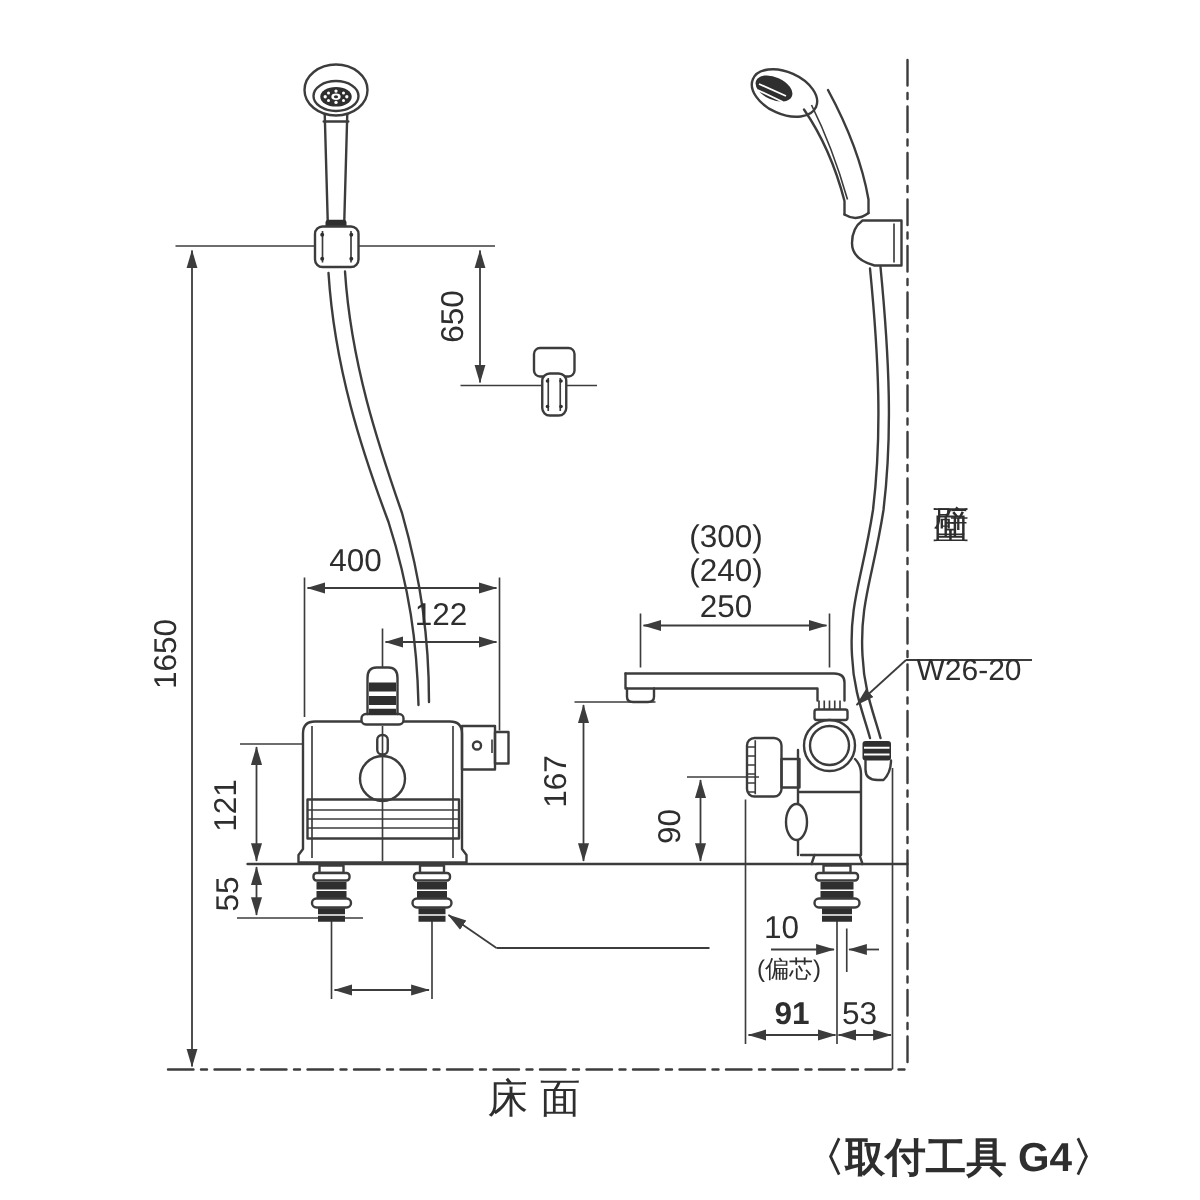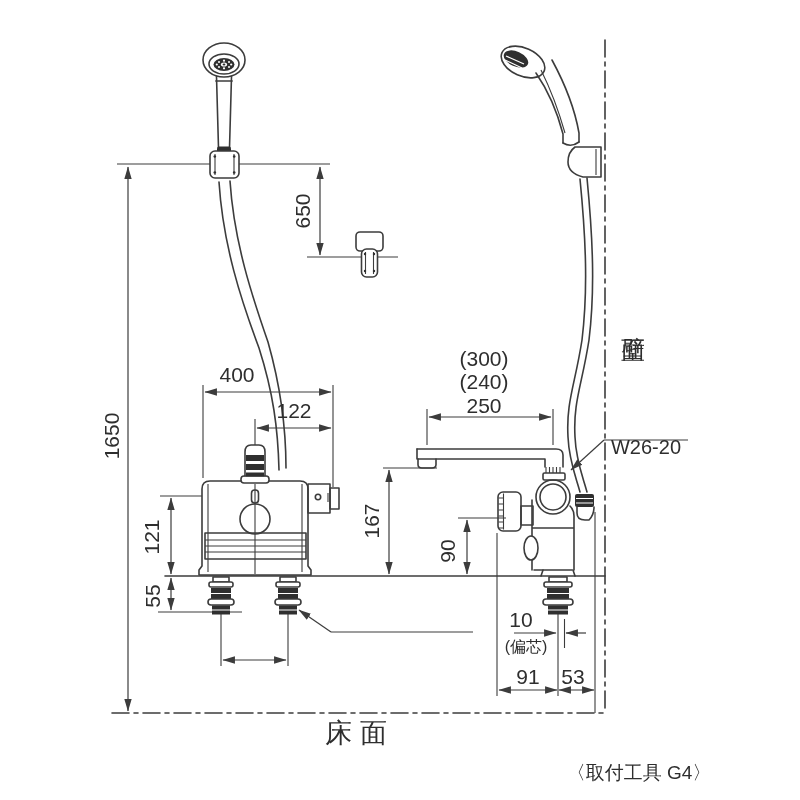--- a/index.html
+++ b/index.html
@@ -237,17 +237,17 @@
 <div class="lbl" style="left:484px;top:381px;">(240)</div>
 <div class="lbl" style="left:484px;top:405px;">250</div>
 <div class="lbl" style="left:646px;top:424px;font-size:20px;margin-top:23px;">W26-20</div>
 <div class="lbl vert" style="left:633px;top:320px;font-size:24px;transform:translate(-50%,-50%);">壁面</div>
 <div class="lbl rot" style="left:371px;top:521px;">167</div>
 <div class="lbl rot" style="left:447px;top:551px;">90</div>
 <div class="lbl rot" style="left:151px;top:537px;">121</div>
 <div class="lbl rot" style="left:152px;top:596px;">55</div>
 <div class="lbl" style="left:521px;top:619px;">10</div>
 <div class="lbl" style="left:526px;top:647px;font-size:16px;">(偏芯)</div>
-<div class="lbl" style="left:528px;top:676px;">91</div>
+<div class="lbl" style="left:528px;top:676px;font-weight:bold;">91</div>
 <div class="lbl" style="left:573px;top:676px;text-align:right;">53</div>
 <div class="lbl" style="left:360px;top:733px;font-size:27px;letter-spacing:8px;">床面</div>
-<div class="lbl" style="left:639px;top:772px;font-size:19px;">〈取付工具 G4〉</div>
+<div class="lbl" style="left:639px;top:772px;font-size:27px;font-weight:bold;">〈取付工具 G4〉</div>
 </div>
 
 </body></html>

